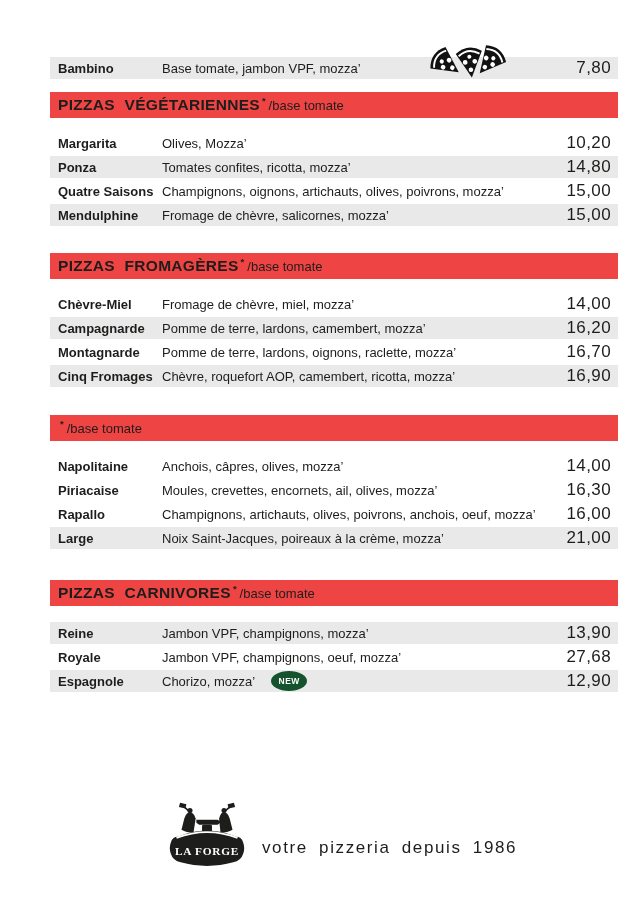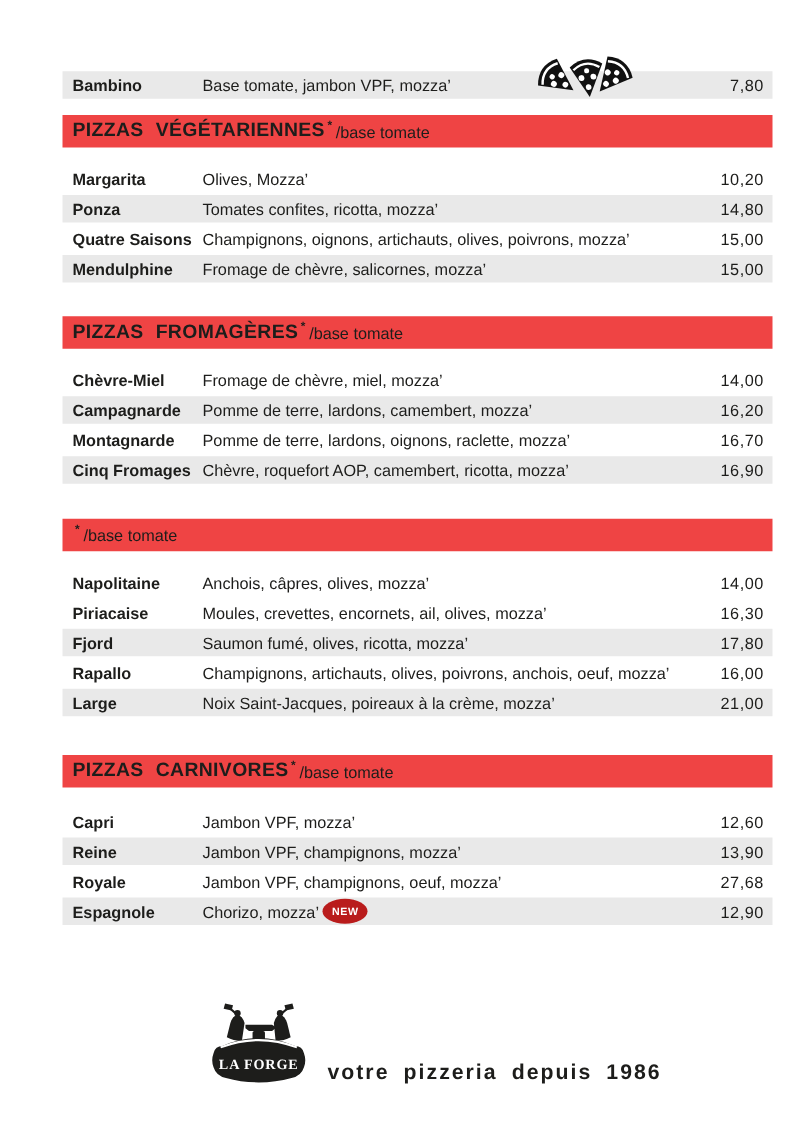--- a/index.html
+++ b/index.html
@@ -5,35 +5,35 @@
   html,body{margin:0;padding:0}
   body{
     width:640px;height:907px;background:#ffffff;position:relative;overflow:hidden;
     font-family:"Liberation Sans",sans-serif;color:#1d1d1b;
   }
   .content{position:absolute;left:50px;top:57px;width:568px;display:flex;flex-direction:column}
   .row{display:flex;align-items:center;height:22px;margin-bottom:2px;flex:none}
   .row.shade{background:#e9e9e9}
   .name{width:104px;padding-left:8px;font-weight:bold;font-size:13px;white-space:nowrap}
   .desc{flex:1;font-size:13px;display:flex;align-items:center;white-space:nowrap}
-  .price{padding-right:7px;font-size:13px;letter-spacing:.4px}
+  .price{padding-right:7px;font-size:17px;letter-spacing:.4px}
   .section-header{display:flex;align-items:center;height:26px;background:#ef4444;
     margin:25px 0 14px;padding-left:8px;flex:none}
   .section-header.first{margin-top:11px}
   .section-header.mt2{margin-top:26px}
   .section-header.mt3{margin-top:29px;margin-bottom:16px}
   .section-title{font-weight:bold;font-size:15.5px;letter-spacing:.3px;word-spacing:5px;white-space:nowrap}
   .marker{font-weight:bold;font-size:9.5px;transform:translateY(-5px);margin:0 3px 0 2px}
   .section-base{font-size:13px;white-space:nowrap}
-  .badge{margin-left:3px;background:#b91c1c;color:#fff;font-size:8.5px;font-weight:bold;
+  .badge{margin-left:16px;background:#14532d;color:#fff;font-size:8.5px;font-weight:bold;
     width:36px;height:20px;border-radius:50%;display:inline-flex;align-items:center;
     justify-content:center;letter-spacing:.5px;flex:none}
   .pizza-icon{position:absolute;left:427px;top:25px;z-index:2}
   .footer{position:absolute;left:168px;top:800px;display:flex;align-items:flex-end}
-  .tagline{font-weight:bold;font-size:17px;letter-spacing:1.6px;word-spacing:5px;margin:16px 0 0 16px;white-space:nowrap}
+  .tagline{font-weight:normal;font-size:17px;letter-spacing:1.6px;word-spacing:5px;margin:16px 0 10px 16px;white-space:nowrap}
 </style>
 </head>
 <body>
 
 <svg class="pizza-icon" width="88" height="56" viewBox="0 0 100 64" aria-hidden="true">
   <g fill="#111111">
     <g transform="translate(36,54) rotate(-55)">
       <path d="M0,0 L-15,-29 Q0,-40 15,-29 Z"></path>
       <path d="M-12,-26 Q0,-35 12,-26" stroke="#ffffff" stroke-width="2.2" fill="none"></path>
       <circle cx="0" cy="-9" r="2.6" fill="#ffffff"></circle>
@@ -127,45 +127,35 @@
   <div class="row">
     <span class="name">Napolitaine</span>
     <span class="desc">Anchois, câpres, olives, mozza’</span>
     <span class="price">14,00</span>
   </div>
   <div class="row">
     <span class="name">Piriacaise</span>
     <span class="desc">Moules, crevettes, encornets, ail, olives, mozza’</span>
     <span class="price">16,30</span>
   </div>
-  <div class="row shade">
-    <span class="name">Fjord</span>
-    <span class="desc">Saumon fumé, olives, ricotta, mozza’</span>
-    <span class="price">17,80</span>
-  </div>
   <div class="row">
     <span class="name">Rapallo</span>
     <span class="desc">Champignons, artichauts, olives, poivrons, anchois, oeuf, mozza’</span>
     <span class="price">16,00</span>
   </div>
   <div class="row shade">
     <span class="name">Large</span>
     <span class="desc">Noix Saint-Jacques, poireaux à la crème, mozza’</span>
     <span class="price">21,00</span>
   </div>
 
   <div class="section-header mt3">
     <span class="section-title">PIZZAS CARNIVORES</span>
     <span class="marker">*</span>
     <span class="section-base">/base tomate</span>
-  </div>
-  <div class="row">
-    <span class="name">Capri</span>
-    <span class="desc">Jambon VPF, mozza’</span>
-    <span class="price">12,60</span>
   </div>
   <div class="row shade">
     <span class="name">Reine</span>
     <span class="desc">Jambon VPF, champignons, mozza’</span>
     <span class="price">13,90</span>
   </div>
   <div class="row">
     <span class="name">Royale</span>
     <span class="desc">Jambon VPF, champignons, oeuf, mozza’</span>
     <span class="price">27,68</span>

